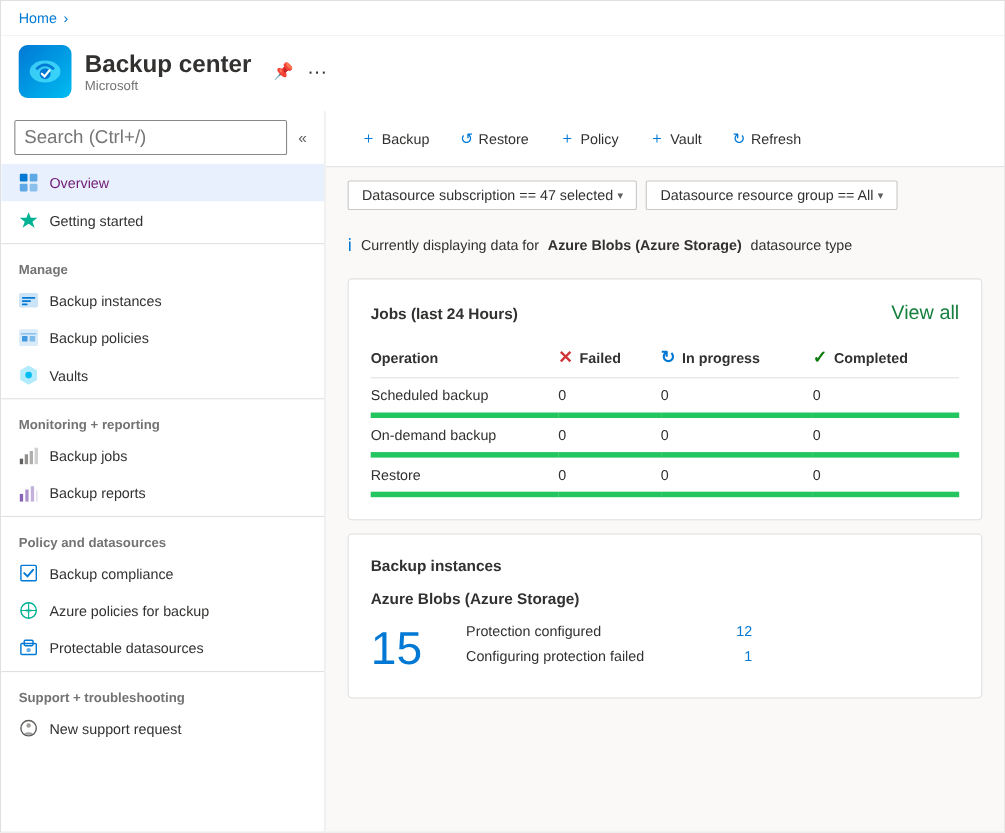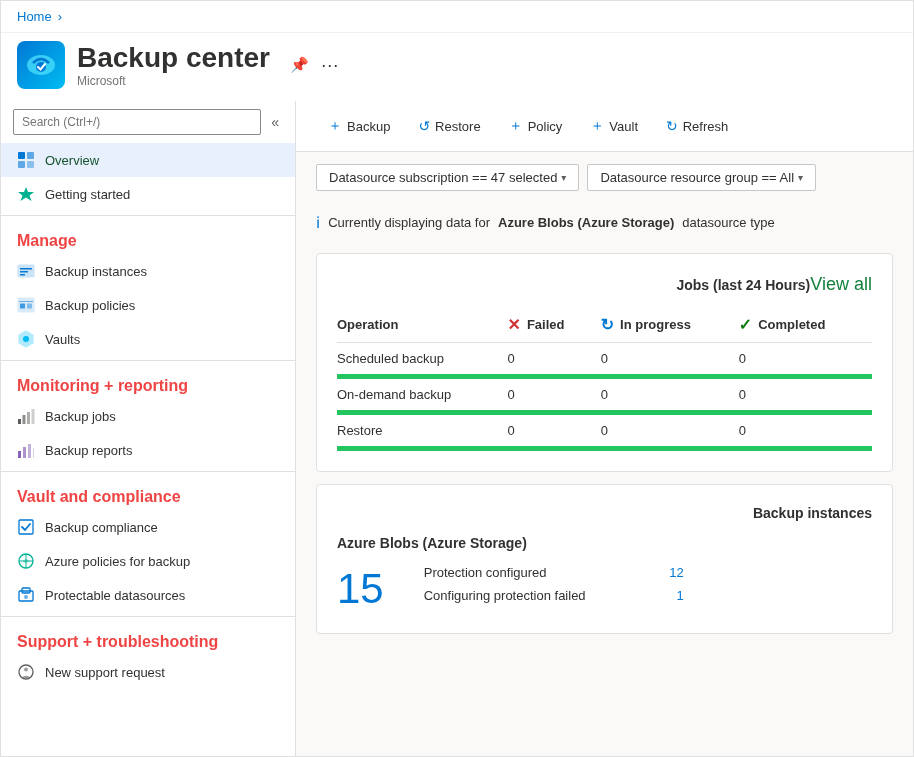--- a/index.html
+++ b/index.html
@@ -7,38 +7,38 @@
     
     .app-container { display: flex; flex-direction: column; width: 914px; height: 757px; border: 1px solid #e0e0e0; overflow: hidden; }
     
     
     .breadcrumb { padding: 8px 16px; display: flex; align-items: flex-start; gap: 6px; font-size: 13px; color: #0078d4; background: #fff; border-bottom: 1px solid #f0f0f0; }
     
     
     .app-header { display: flex; align-items: center; padding: 8px 16px 12px 16px; gap: 12px; background: #fff; }
     .app-icon { width: 48px; height: 48px; background: linear-gradient(135deg, #0078d4, #00bcf2); border-radius: 8px; display: flex; align-items: center; justify-content: center; color: white; font-size: 22px; flex-shrink: 0; }
     .app-title-block { display: flex; flex-direction: column; }
-    .app-title { font-size: 28px; font-weight: 600; color: #323130; }
+    .app-title { font-size: 22px; font-weight: 600; color: #323130; }
     .app-subtitle { font-size: 12px; color: #737373; }
     .header-icons { display: flex; gap: 12px; margin-left: 8px; align-items: center; color: #605e5c; font-size: 16px; cursor: pointer; }
     
     
     .main-layout { display: flex; flex: 1; overflow: hidden; }
     
     
     .sidebar { width: 295px; border-right: 1px solid #e0e0e0; display: flex; flex-direction: column; overflow-y: auto; background: #fff; flex-shrink: 0; }
     .sidebar-search { padding: 8px 12px; display: flex; align-items: center; gap: 6px; }
-    .sidebar-search input { flex: 1; border: 1px solid #8a8886; border-radius: 2px; padding: 5px 8px; font-size: 12px; color: #323130; }
+    .sidebar-search input { flex: 1; border: 1px solid #8a8886; border-radius: 2px; padding: 5px 8px; font-size: 17px; color: #323130; }
     .sidebar-collapse { color: #605e5c; cursor: pointer; font-size: 14px; padding: 4px; }
     
     .nav-item { display: flex; align-items: center; gap: 10px; padding: 8px 16px; cursor: pointer; font-size: 13px; color: #323130; }
-    .nav-item.active { background: #e8f0fe; color: #14532d; font-weight: 500; }
+    .nav-item.active { background: #e8f0fe; color: #701a75; font-weight: 500; }
     .nav-item .nav-icon { width: 18px; height: 18px; display: flex; align-items: center; justify-content: center; flex-shrink: 0; }
     
-    .nav-section-header { padding: 12px 16px 4px 16px; font-size: 16px; font-weight: 600; color: #ef4444; text-transform: none; }
+    .nav-section-header { padding: 12px 16px 4px 16px; font-size: 12px; font-weight: 600; color: #737373; text-transform: none; }
     .nav-divider { border: none; border-top: 1px solid #e0e0e0; margin: 4px 0; }
     
     
     .content-area { flex: 1; overflow-y: auto; background: #faf9f8; }
     
     
     .toolbar { display: flex; align-items: center; gap: 4px; padding: 10px 20px; background: #fff; border-bottom: 1px solid #e0e0e0; flex-wrap: wrap; }
     .toolbar-btn { display: flex; align-items: center; gap: 5px; padding: 6px 12px; font-size: 13px; color: #323130; cursor: pointer; border: none; background: none; border-radius: 2px; }
     .toolbar-btn .btn-icon { font-size: 14px; color: #0078d4; }
     
@@ -48,21 +48,21 @@
     
     
     .info-bar { display: flex; align-items: center; gap: 8px; padding: 8px 20px; font-size: 13px; color: #323130; }
     .info-icon { color: #0078d4; font-size: 16px; }
     
     
     .cards-container { padding: 12px 20px; display: flex; flex-direction: column; gap: 12px; }
     .card { background: #fff; border: 1px solid #e0e0e0; border-radius: 4px; padding: 20px; }
     
     
-    .card-title { font-size: 14px; font-weight: 600; color: #323130; margin-bottom: 14px; display: flex; justify-content: flex-end; align-items: center; }
+    .card-title { font-size: 14px; font-weight: 600; color: #323130; margin-bottom: 14px; display: flex; justify-content: space-between; align-items: center; }
     .view-all { color: #15803d; font-size: 18px; font-weight: 400; cursor: pointer; text-decoration: none; }
     
     .jobs-table { width: 100%; border-collapse: collapse; }
     .jobs-table th { text-align: left; font-weight: 600; font-size: 13px; padding: 6px 12px 8px 0; color: #323130; border-bottom: 1px solid #e0e0e0; }
     .jobs-table th:first-child { padding-left: 0; }
     .jobs-table td { padding: 8px 12px 8px 0; font-size: 13px; color: #323130; border-bottom: 5px solid #22c55e; }
     .jobs-table td:first-child { padding-left: 0; }
     .jobs-table th.status-col, .jobs-table td.status-col { text-align: left; }
     
     .status-header { display: flex; align-items: center; gap: 6px; }
@@ -208,21 +208,21 @@
             <rect x="1" y="10" width="3" height="7" fill="#8764b8"></rect>
             <rect x="6" y="6" width="3" height="11" fill="#8764b8" opacity="0.7"></rect>
             <rect x="11" y="3" width="3" height="14" fill="#8764b8" opacity="0.5"></rect>
             <rect x="16" y="7" width="1" height="10" fill="#8764b8" opacity="0.3"></rect>
           </svg>
         </span>
         <span>Backup reports</span>
       </div>
 
       <hr class="nav-divider">
-      <div class="nav-section-header">Vault and compliance</div>
+      <div class="nav-section-header">Policy and datasources</div>
 
       <div class="nav-item">
         <span class="nav-icon backup-compliance-icon">
           <svg width="18" height="18" viewBox="0 0 18 18" fill="none">
             <rect x="2" y="2" width="14" height="14" rx="1" fill="none" stroke="#0078d4" stroke-width="1.3"></rect>
             <path d="M5 9 L8 12 L13 6" stroke="#0078d4" stroke-width="1.8" fill="none" stroke-linecap="round"></path>
           </svg>
         </span>
         <span>Backup compliance</span>
       </div>

